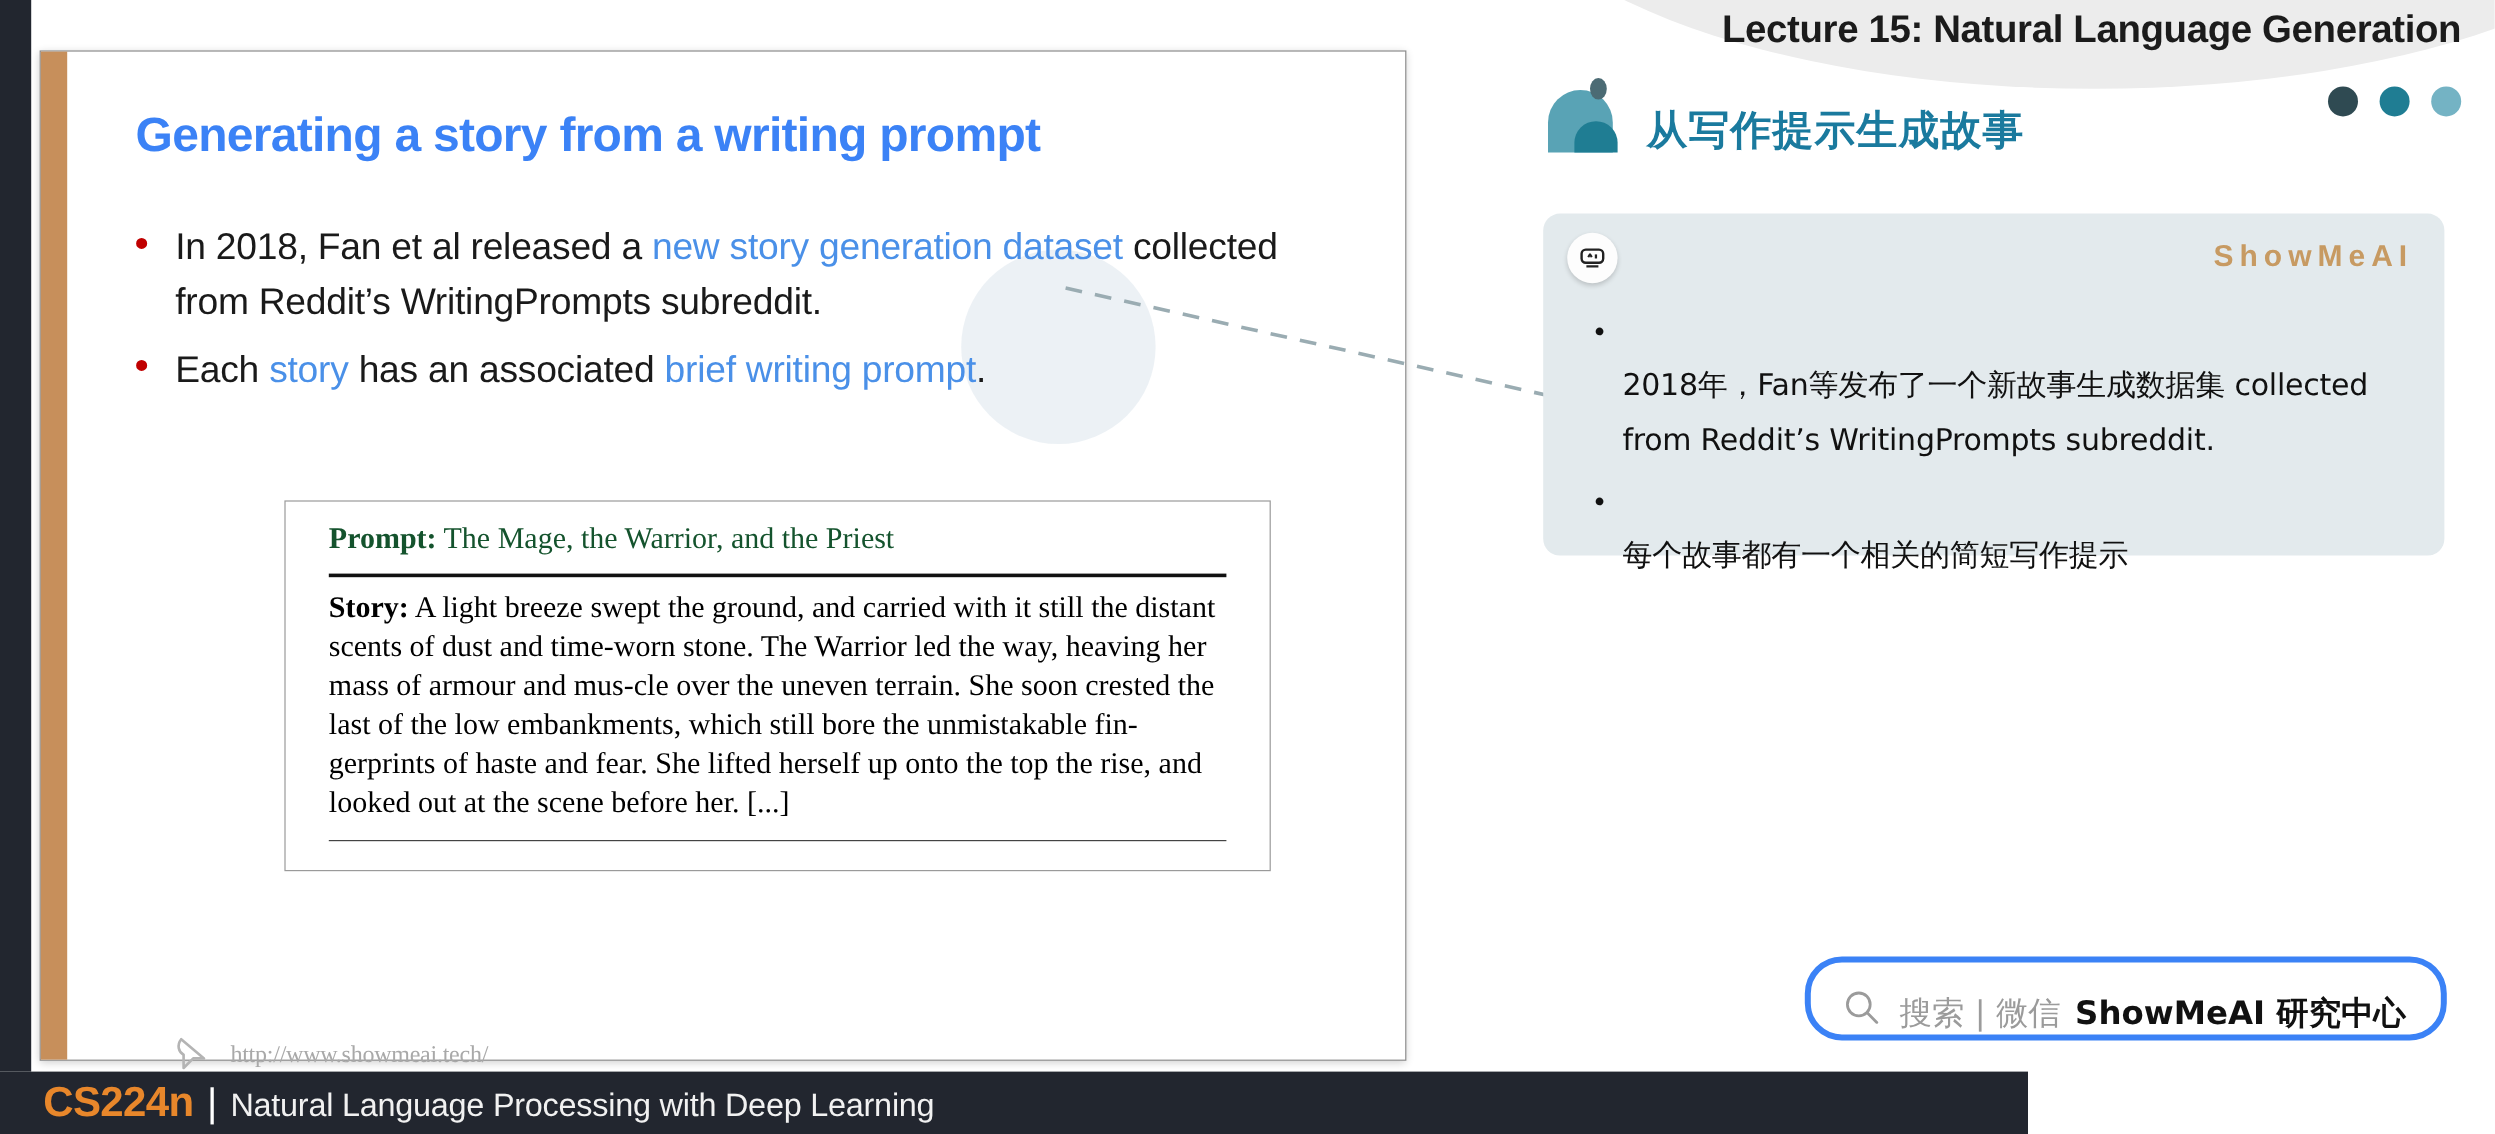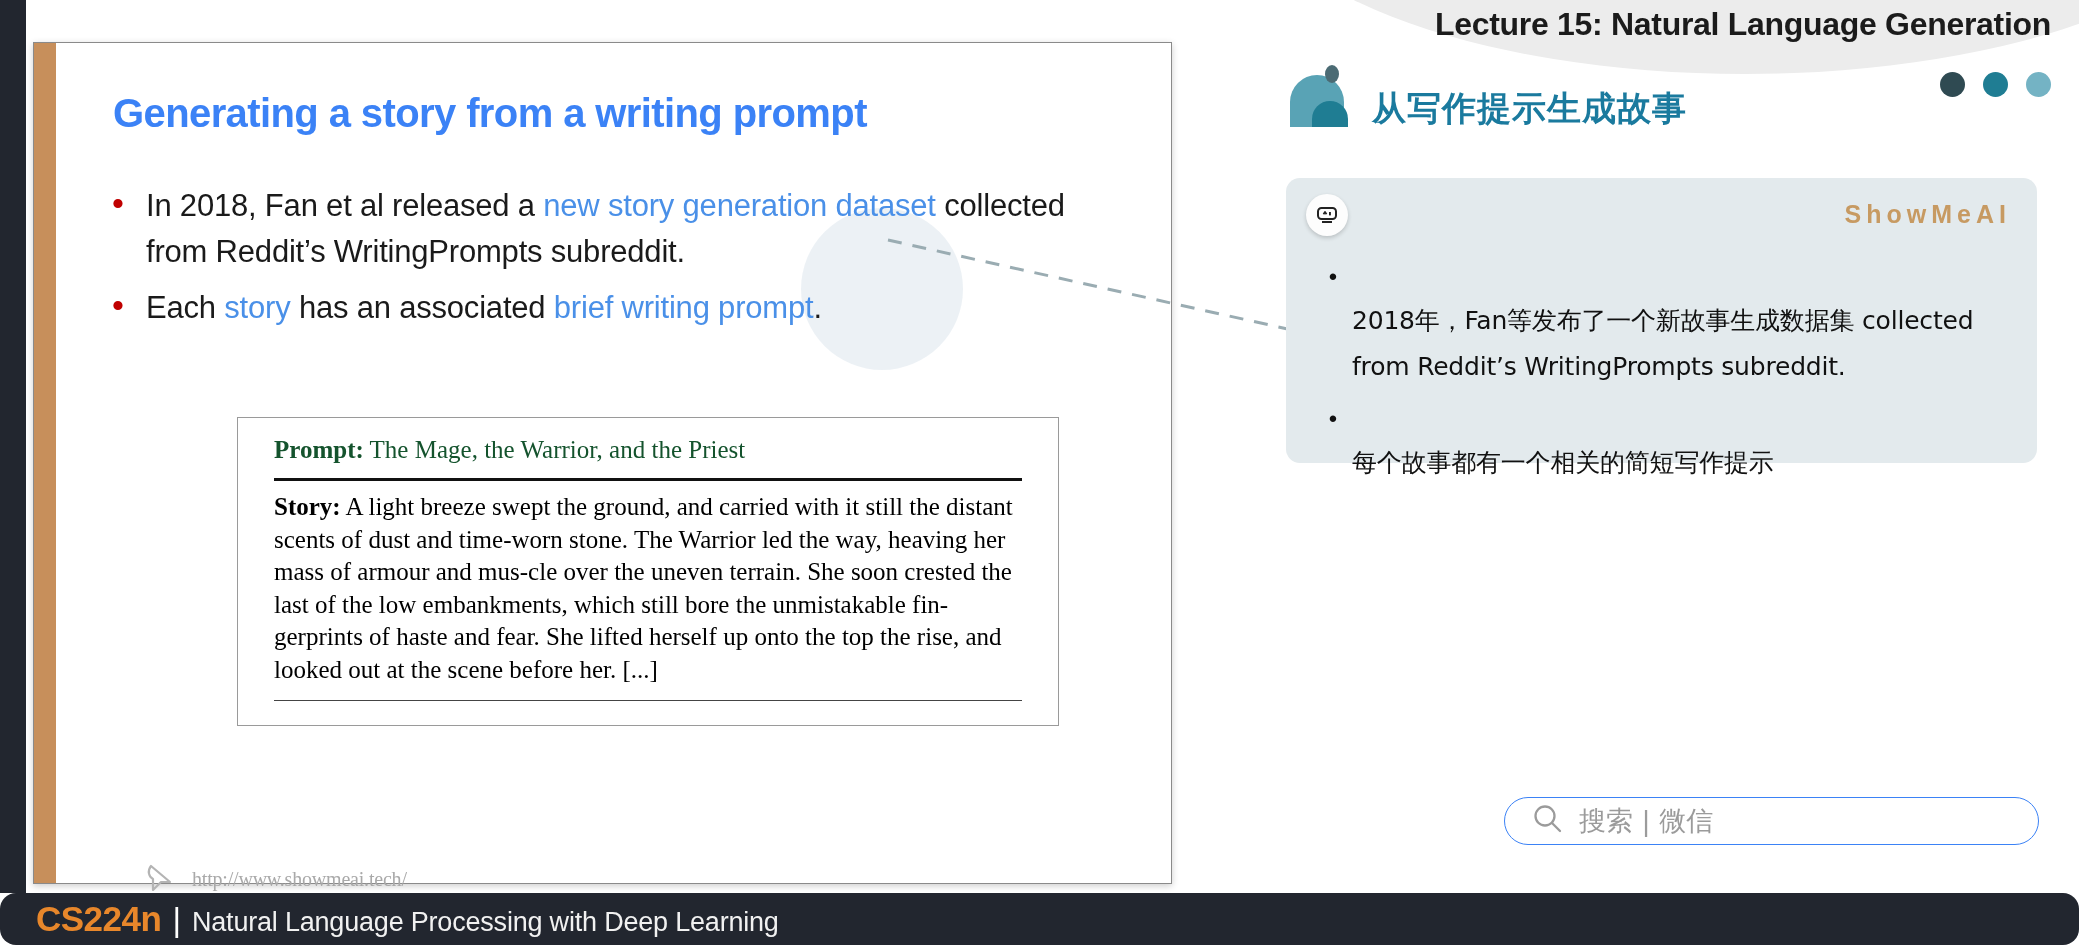--- a/index.html
+++ b/index.html
@@ -7,22 +7,22 @@
     width:2079px;height:945px;
     background:#ffffff;
     font-family:"Liberation Sans","DejaVu Sans",sans-serif;
     overflow:hidden;position:relative;
   }
   
   #root{position:absolute;inset:0;background:#ffffff;}
 
   
   .dark-rail{position:absolute;left:0;top:0;width:26px;height:893px;background:#22262f;}
-  .footer{position:absolute;left:0;bottom:0;width:2079px;height:52px;background:#22262f;
-          display:flex;align-items:center;border-radius:16px;}
+  .footer{position:absolute;left:0;bottom:0;width:1690px;height:52px;background:#22262f;
+          display:flex;align-items:center;}
   .footer-left{position:absolute;left:36px;top:50%;transform:translateY(-50%);
                display:flex;align-items:baseline;white-space:nowrap;}
   .footer-cs{color:#e8872b;font-size:35px;font-weight:bold;letter-spacing:-0.5px;
              font-family:"Liberation Sans",sans-serif;}
   .footer-pipe{color:#ffffff;font-size:33px;margin:0 11px;font-weight:300;}
   .footer-sub{color:#f1f1f1;font-size:27px;font-weight:400;letter-spacing:-0.2px;}
   .footer-right{position:absolute;right:36px;top:50%;transform:translateY(-50%);
                 color:#ffffff;font-size:28px;font-weight:bold;white-space:nowrap;}
   .footer-x{color:#e8872b;font-weight:bold;}
 
@@ -92,23 +92,23 @@
             display:flex;align-items:center;justify-content:center;}
   .smai{position:absolute;right:26px;top:22px;color:#c79a62;font-size:25px;
          font-weight:bold;letter-spacing:5px;white-space:nowrap;}
   .note-list{position:absolute;left:28px;top:76px;width:700px;}
   .nrow{display:flex;align-items:flex-start;margin-bottom:6px;}
   .nrow .ndot{flex:0 0 38px;color:#111;font-size:24px;line-height:46px;text-align:center;}
   .nrow .ntxt{font-size:25px;line-height:46px;color:#111;letter-spacing:-0.2px;
               font-family:"DejaVu Sans","Liberation Sans",sans-serif;margin-top:44px;}
 
   
-  .searchbar{position:absolute;left:1504px;top:797px;width:535px;height:48px;
-             border:1px solid #3b82f6;border-radius:31px;background:#ffffff;
-             display:flex;align-items:center;padding:0 26px;box-sizing:border-box;}
+  .searchbar{position:absolute;left:1504px;top:797px;width:535px;height:70px;
+             border:5px solid #3b82f6;border-radius:31px;background:#ffffff;
+             display:flex;align-items:flex-end;padding:0 26px;box-sizing:border-box;}
   .sb-ph{color:#9b9b9b;font-size:27px;margin-left:14px;white-space:nowrap;
          font-family:"DejaVu Sans","Liberation Sans",sans-serif;}
   .sb-strong{color:#111;font-size:27px;font-weight:bold;margin-left:12px;white-space:nowrap;
              font-family:"DejaVu Sans","Liberation Sans",sans-serif;}
 
   
   .connector{position:absolute;left:880px;top:230px;width:430px;height:120px;
              pointer-events:none;}
 </style>
 </head>
@@ -212,20 +212,21 @@
   </div>
 
   <div class="searchbar">
     <span>
       <svg width="34" height="34" viewBox="0 0 34 34">
         <circle cx="14" cy="14" r="9.5" fill="none" stroke="#9b9b9b" stroke-width="2.3"></circle>
         <line x1="21" y1="21" x2="29" y2="29" stroke="#9b9b9b" stroke-width="2.3" stroke-linecap="round"></line>
       </svg>
     </span>
     <span class="sb-ph">搜索 | 微信</span>
+    <span class="sb-strong">ShowMeAI 研究中心</span>
   </div>
 
   <div class="footer">
     <div class="footer-left">
       <span class="footer-cs">CS224n</span>
       <span class="footer-pipe">|</span>
       <span class="footer-sub">Natural Language Processing with Deep Learning</span>
     </div>
   </div>
 

